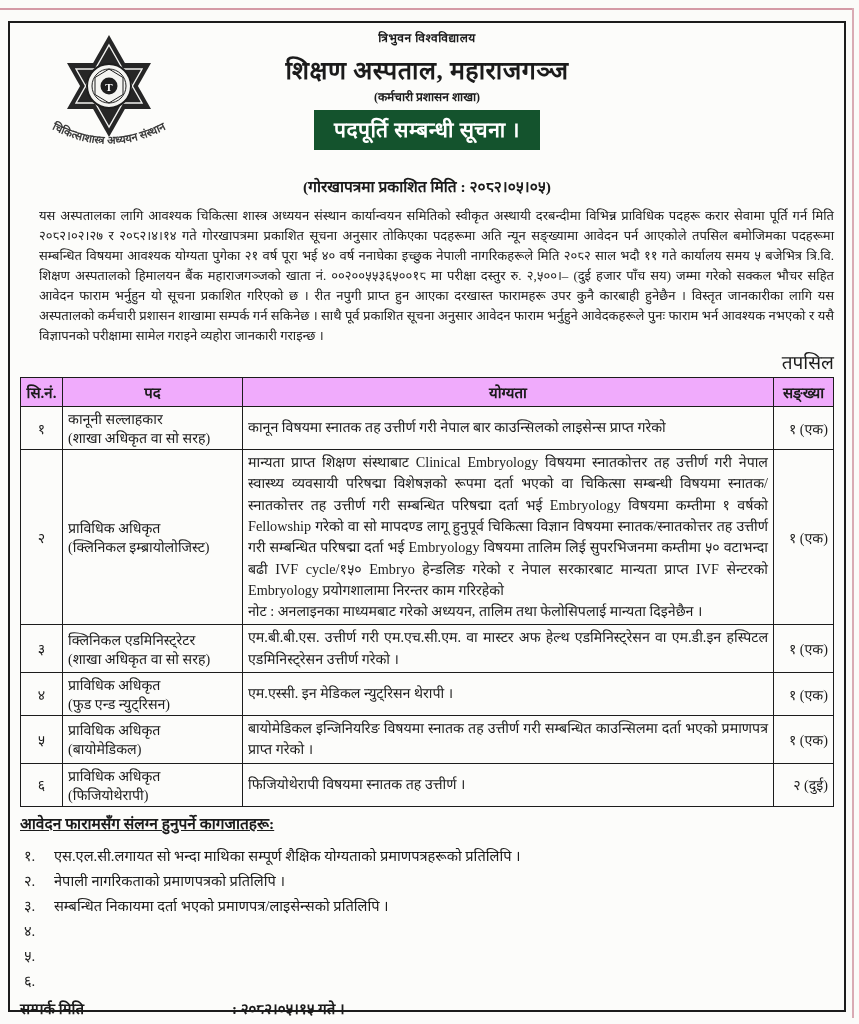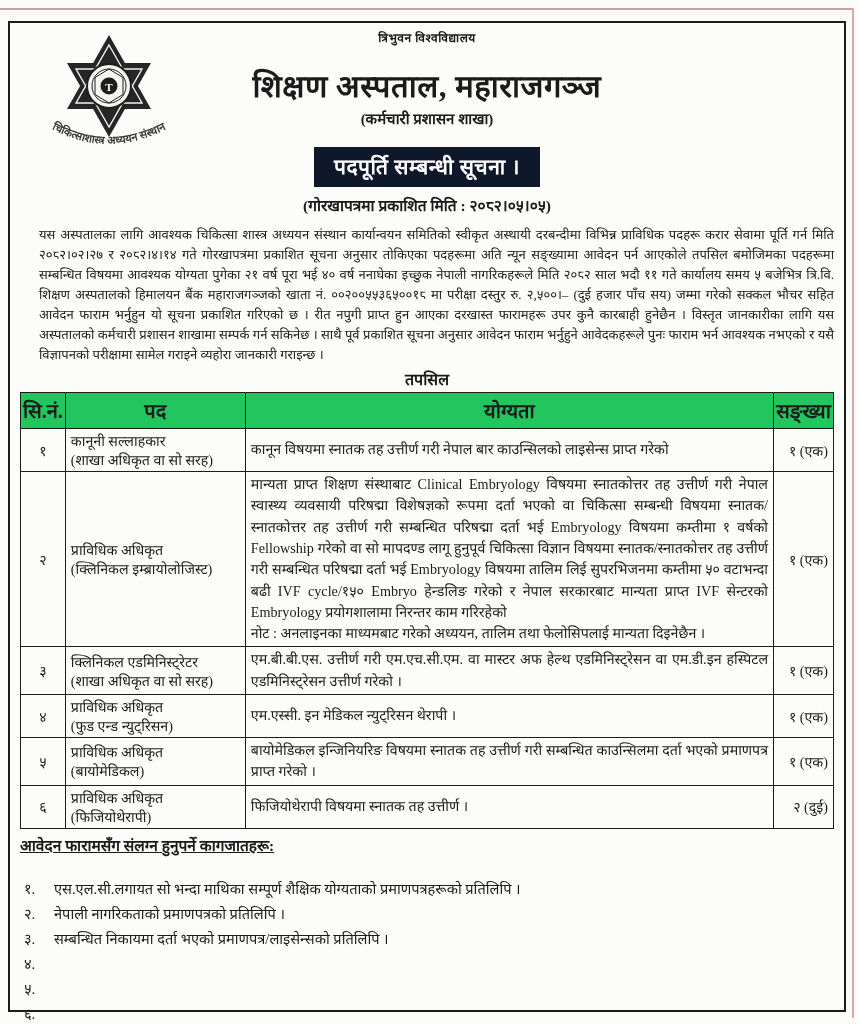--- a/index.html
+++ b/index.html
@@ -5,42 +5,42 @@
   * { margin:0; padding:0; box-sizing:border-box; }
   html,body { width:859px; height:1024px; background:#fbfbf9; font-family:"Liberation Serif","DejaVu Serif",serif; color:#1b1b1b; overflow:hidden; }
   .scan-topline { position:absolute; left:0; top:8px; width:852px; height:2px; background:#d49aa6; }
   .scan-rightline { position:absolute; left:852px; top:8px; width:2px; height:1010px; background:#d9aab4; }
   .doc { position:absolute; left:8px; top:21px; width:838px; height:991px; border:2.5px solid #1c1c1c; background:#fcfcfa; padding:6px 10px 4px 10px; }
 
   
   .header { position:relative; text-align:center; }
   .logo-wrap { position:absolute; left:14px; top:4px; width:150px; height:132px; }
   .h-line1 { font-size:12px; font-weight:bold; letter-spacing:.5px; }
-  .h-line2 { font-size:31px; font-weight:bold; margin-top:18px; letter-spacing:.5px; }
-  .h-line3 { font-size:15px; font-weight:bold; margin-top:2px; }
-  .notice-box { display:inline-block; background:#0f172a; color:#ffffff; font-size:21px; font-weight:bold; padding:5px 20px 7px 20px; margin-top:19px; letter-spacing:.5px; }
-  .pub-line { font-size:15.5px; font-weight:bold; margin-top:7px; }
+  .h-line2 { font-size:25px; font-weight:bold; margin-top:6px; letter-spacing:.5px; }
+  .h-line3 { font-size:12px; font-weight:bold; margin-top:2px; }
+  .notice-box { display:inline-block; background:#14532d; color:#ffffff; font-size:21px; font-weight:bold; padding:5px 20px 7px 20px; margin-top:5px; letter-spacing:.5px; }
+  .pub-line { font-size:15.5px; font-weight:bold; margin-top:25px; }
 
   
   .body-par { margin-top:9px; font-size:13px; line-height:1.54; text-align:justify;margin-left:19px; }
 
   
-  .sched-head { text-align:center; font-weight:bold; font-size:16px; margin:3px 0 2px 0; }
+  .sched-head { text-align:right; font-weight:normal; font-size:19px; margin:3px 0 2px 0; }
   table.sched { width:100%; border-collapse:collapse; border:1.6px solid #1c1c1c; }
   table.sched th, table.sched td { border:1.2px solid #1c1c1c; font-size:14.2px; vertical-align:middle; padding:2px 5px; }
-  table.sched th { background:#22c55e; font-weight:bold; font-size:20px; padding:4px 2px;margin-top:46px; }
+  table.sched th { background:#f0abfc; font-weight:bold; font-size:15px; padding:4px 2px;margin-top:46px; }
   td.c-sn { text-align:center; width:42px; }
   td.c-post { width:180px; }
   td.c-qual { width:auto; line-height:1.5; text-align:justify; }
   td.c-num { width:60px; white-space:nowrap; text-align:right; padding-left:4px; }
   .qual-note b { font-weight:normal; }
 
   
   .docs { margin-top:5px; }
-  .docs-heading { font-weight:bold; font-size:15.5px; text-decoration:underline; margin-bottom:21px; }
+  .docs-heading { font-weight:bold; font-size:15.5px; text-decoration:underline; margin-bottom:10px; }
   .doc-item { display:flex; font-size:14.6px; line-height:1.72; }
   .doc-no { width:34px; flex:0 0 34px; padding-left:4px; }
 
   
   .contact { margin-top:2px; font-weight:bold; font-size:15px; }
   .contact-row { display:flex; line-height:1.8; }
   .contact-label { width:212px; flex:0 0 212px; }
   .contact-value { flex:1; }
 </style>
 </head>

